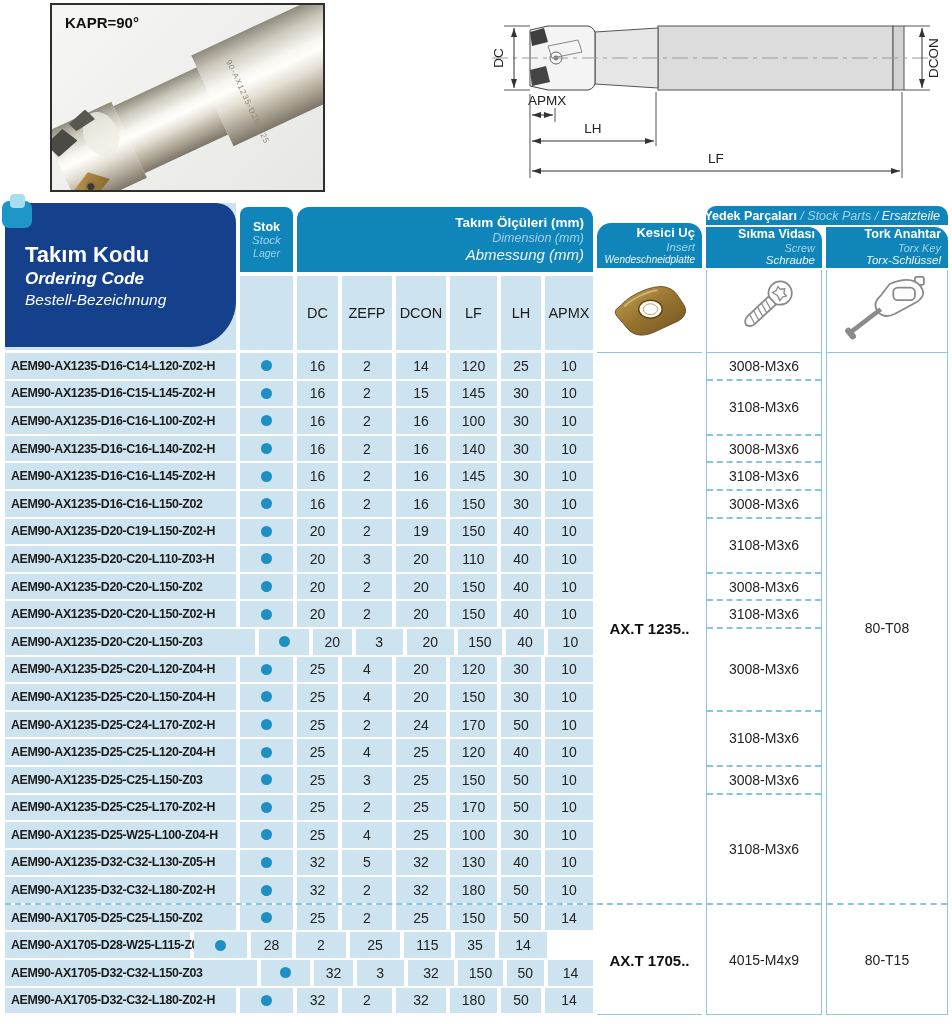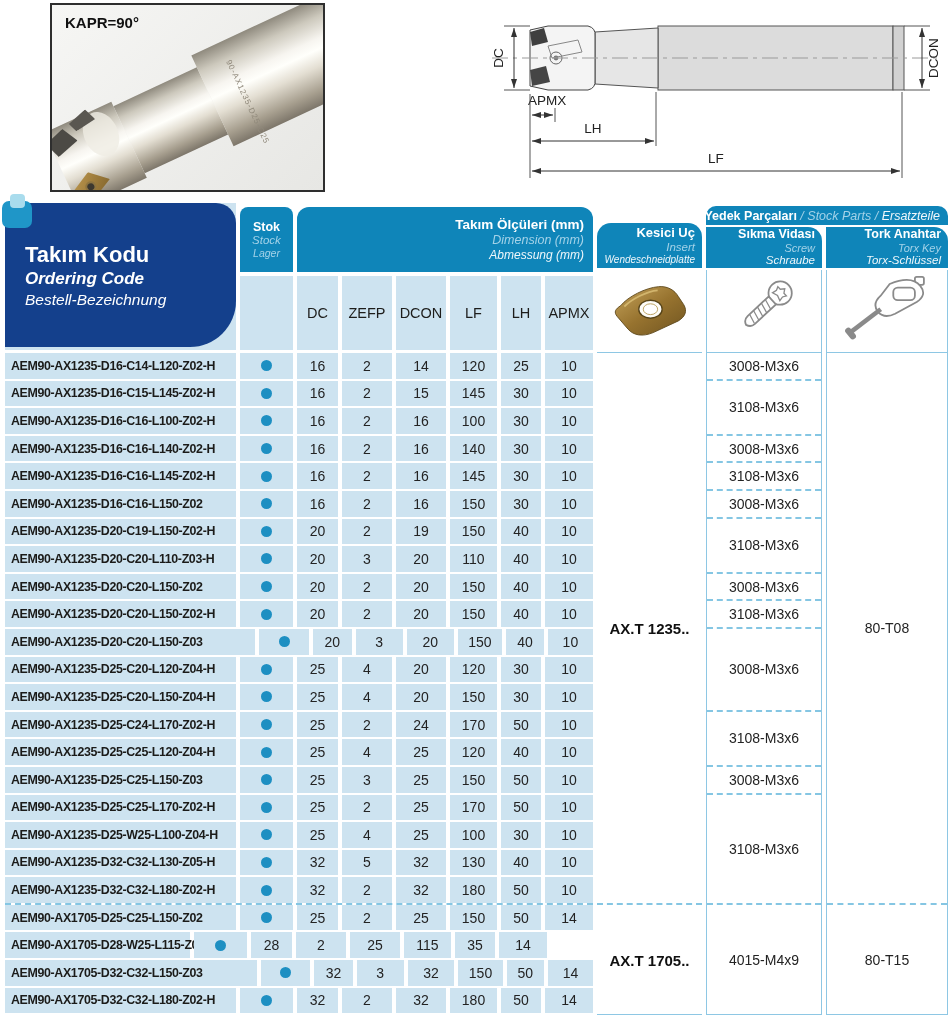--- a/index.html
+++ b/index.html
@@ -61,21 +61,21 @@
   #hdr-stock .h-tr{font-size:12.5px;}
   #hdr-stock .h-en{font-size:11.5px;}
   #hdr-stock .h-de{font-size:10.5px;color:#a3d2e8;}
   #hdr-stock-sub{left:235px;top:73px;width:53px;height:74px;}
 
   #hdr-dims{left:292px;top:4px;width:296px;height:65px;border-radius:12px 12px 0 0;
             display:flex;flex-direction:column;align-items:flex-end;justify-content:center;
             padding-right:9px;box-sizing:border-box;line-height:1.2;}
   #hdr-dims .h-tr{font-size:13.5px;}
   #hdr-dims .h-en{font-size:12.5px;}
-  #hdr-dims .h-de{font-size:12px;}
+  #hdr-dims .h-de{font-size:15px;}
 
   #dim-subhdr{left:292px;top:73px;display:flex;}
   .subcell{height:74px;display:flex;align-items:center;justify-content:center;
            background:#cde3f0;font-size:14.5px;color:#1d1d1b;margin-right:4px;box-sizing:border-box;}
   #dim-subhdr .subcell:last-child{margin-right:0;}
 
   #hdr-insert{left:592px;top:20px;width:105px;height:45px;border-radius:14px 14px 0 0;
               display:flex;flex-direction:column;align-items:flex-end;justify-content:center;
               padding-right:7px;box-sizing:border-box;line-height:1.12;}
   #hdr-insert .h-tr{font-size:13px;}

